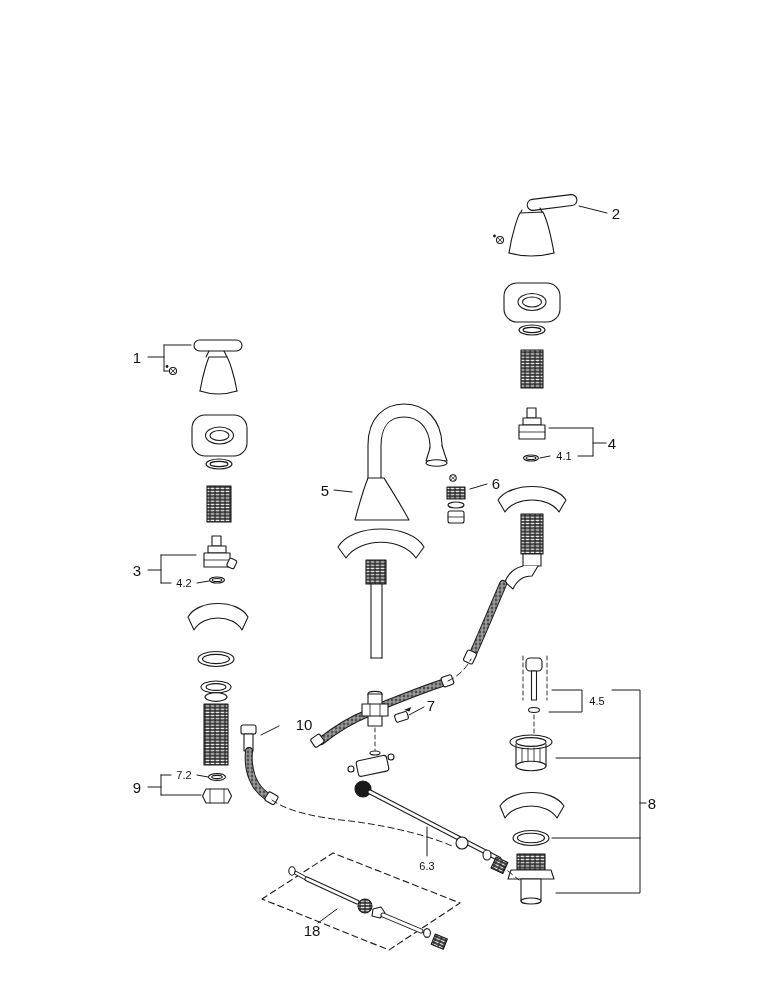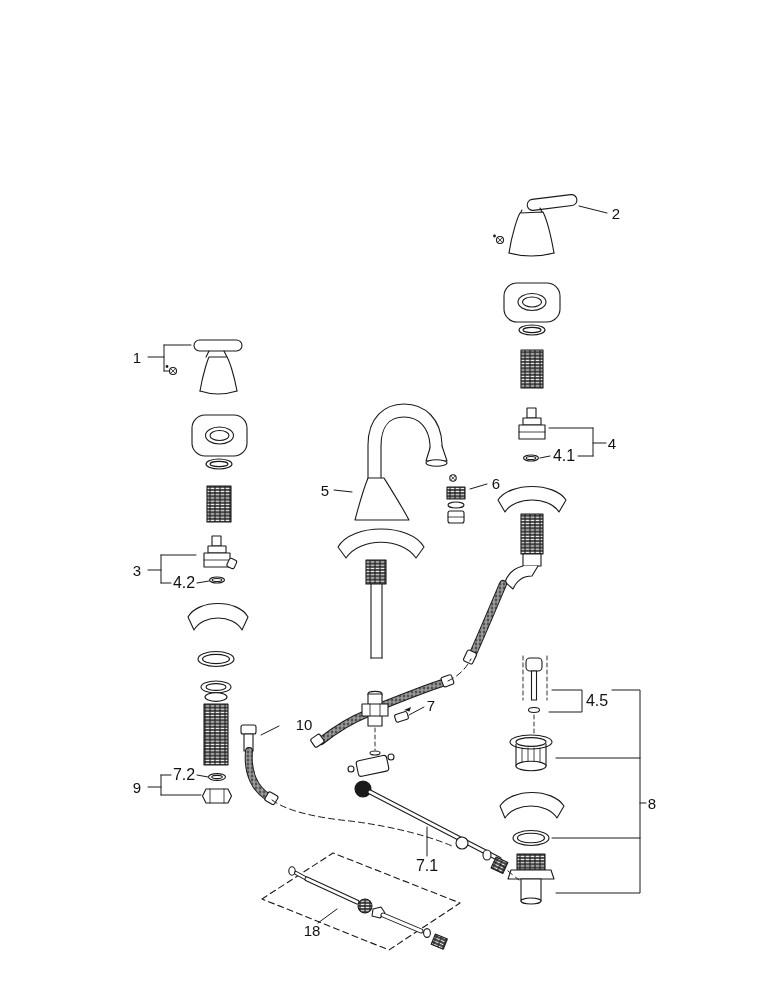--- a/index.html
+++ b/index.html
@@ -13,21 +13,21 @@
   .stage svg{position:absolute;left:0;top:0;}
   .lbl{
     position:absolute;
     transform:translate(-50%,-50%);
     color:#111111;
     white-space:nowrap;
     line-height:1;
     user-select:none;
   }
   .lbl.main{font-size:15px;}
-  .lbl.sub{font-size:16px;}
+  .lbl.sub{font-size:11px;}
 </style>
 </head>
 <body>
 
 <div class="stage">
 
   <svg width="769" height="1000" viewBox="0 0 769 1000" xmlns="http://www.w3.org/2000/svg" stroke="#1a1a1a" fill="none" stroke-width="1.1" stroke-linecap="round" stroke-linejoin="round">
 
     <defs>
       <pattern id="th" width="5" height="3.2" patternUnits="userSpaceOnUse">
@@ -275,19 +275,19 @@
   <div class="lbl main" style="left:616px;top:213px">2</div>
   <div class="lbl main" style="left:137px;top:570px">3</div>
   <div class="lbl sub" style="left:184px;top:583px">4.2</div>
   <div class="lbl main" style="left:612px;top:443px">4</div>
   <div class="lbl sub" style="left:564px;top:456px">4.1</div>
   <div class="lbl main" style="left:325px;top:490px">5</div>
   <div class="lbl main" style="left:496px;top:483px">6</div>
   <div class="lbl main" style="left:431px;top:705px">7</div>
   <div class="lbl main" style="left:652px;top:803px">8</div>
   <div class="lbl sub" style="left:597px;top:701px">4.5</div>
-  <div class="lbl sub" style="left:427px;top:866px">7.1</div>
+  <div class="lbl sub" style="left:427px;top:866px">6.3</div>
   <div class="lbl main" style="left:137px;top:787px">9</div>
   <div class="lbl sub" style="left:184px;top:775px">7.2</div>
   <div class="lbl main" style="left:304px;top:724px">10</div>
   <div class="lbl main" style="left:312px;top:930px">18</div>
 
 </div>
 
 </body></html>

